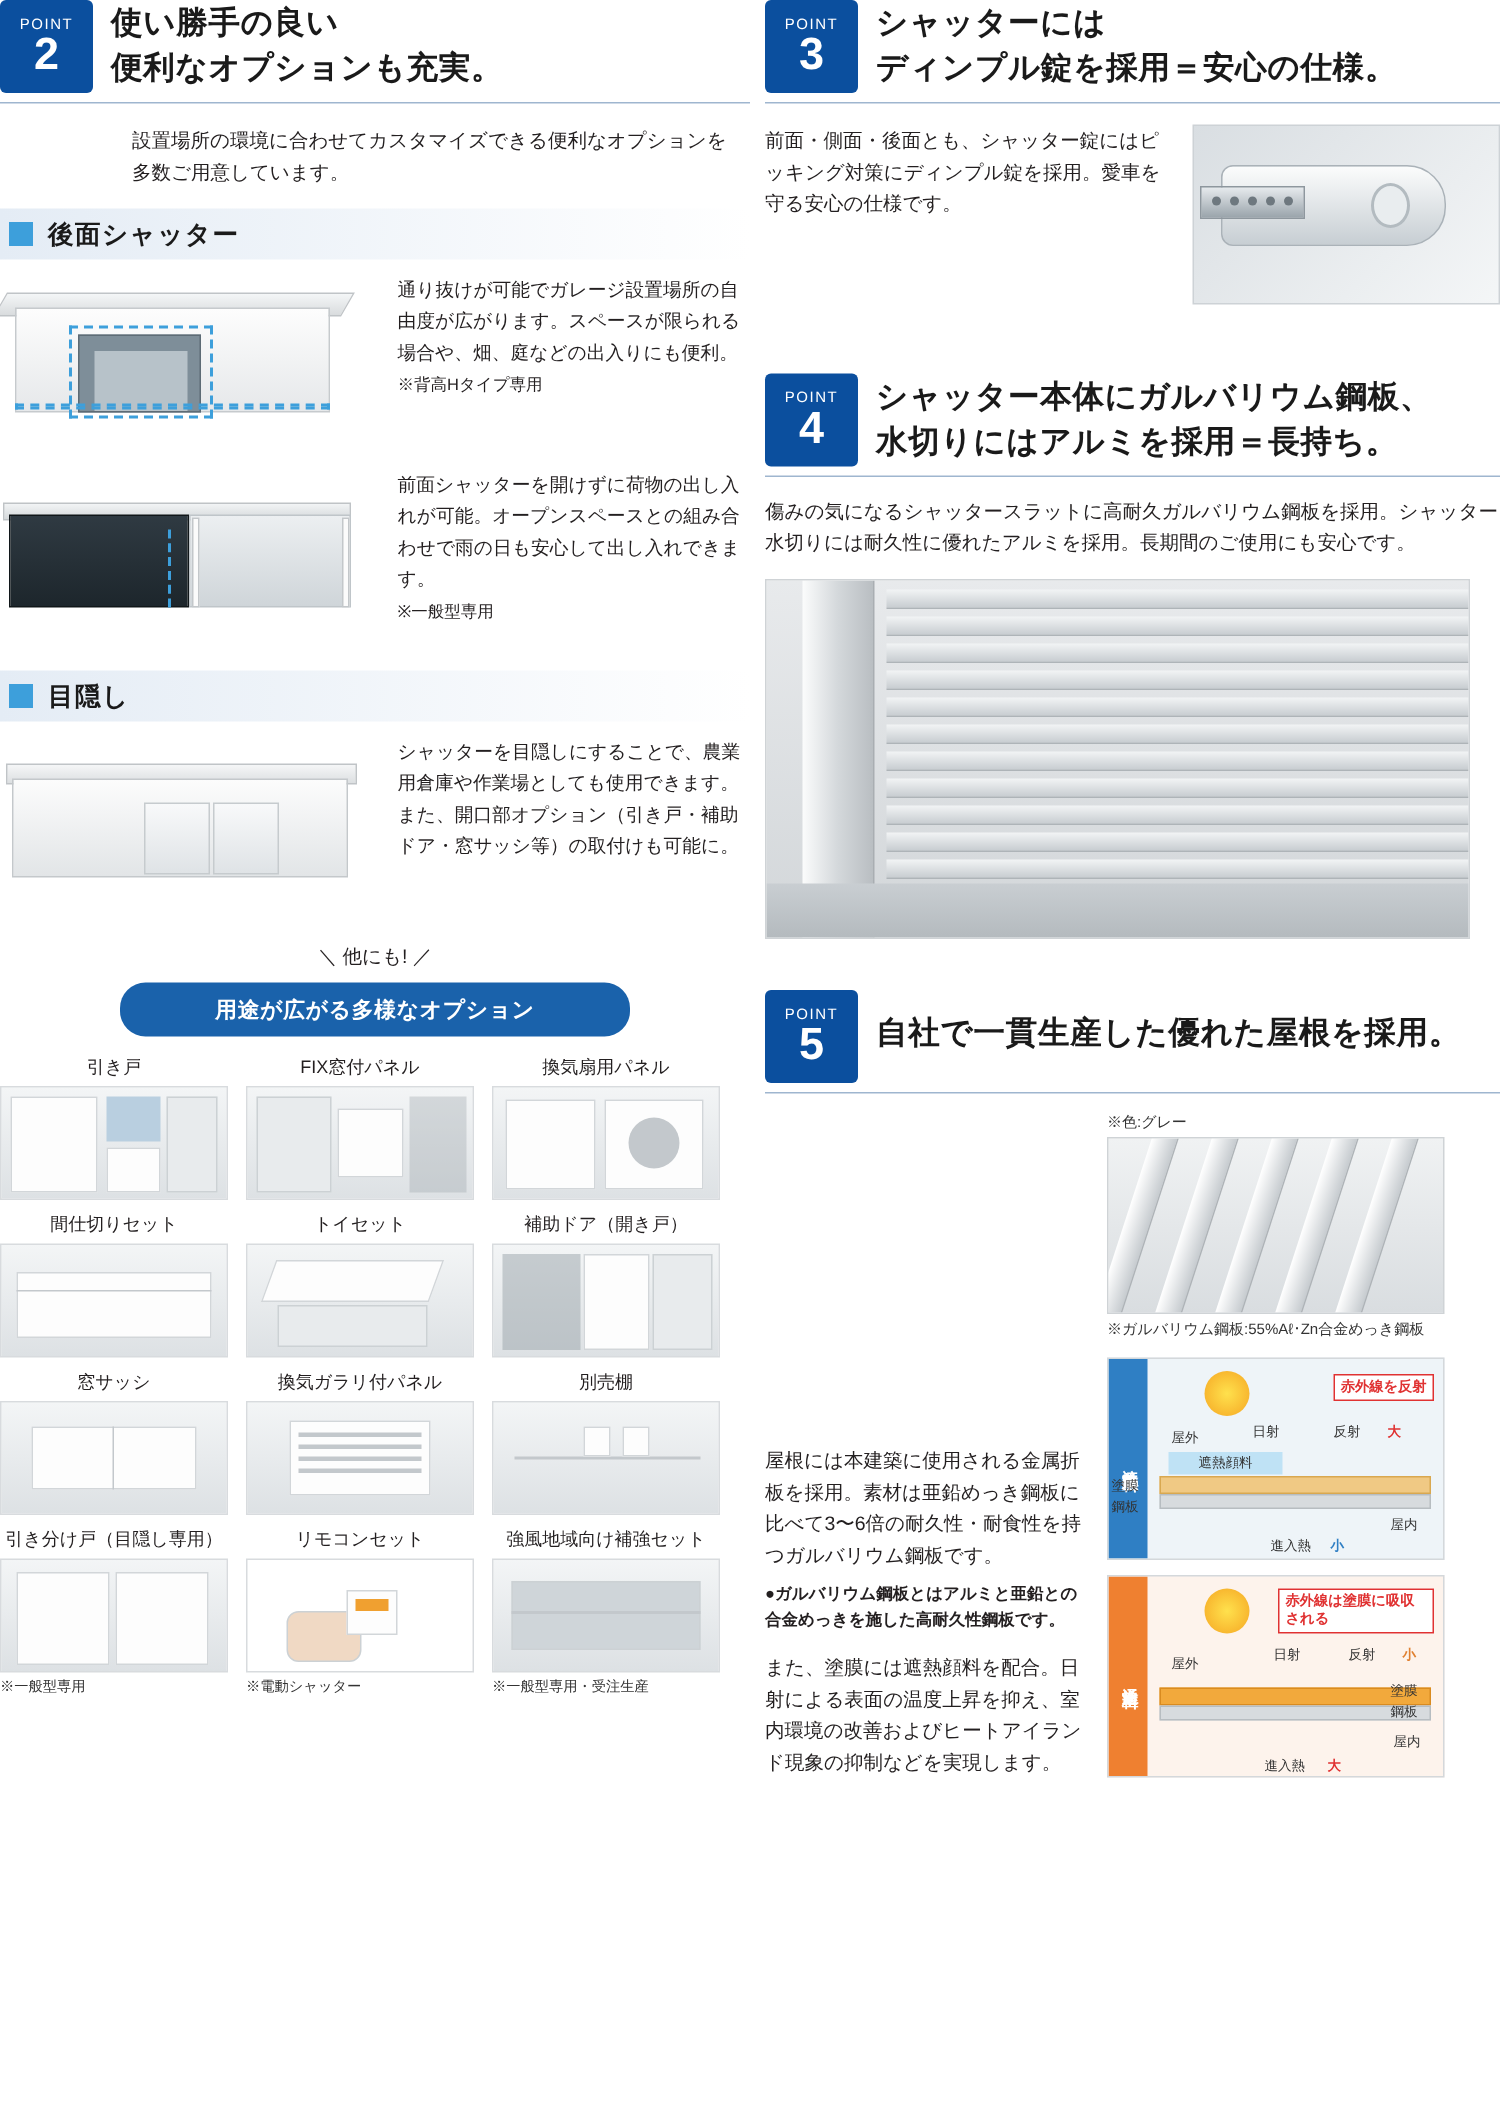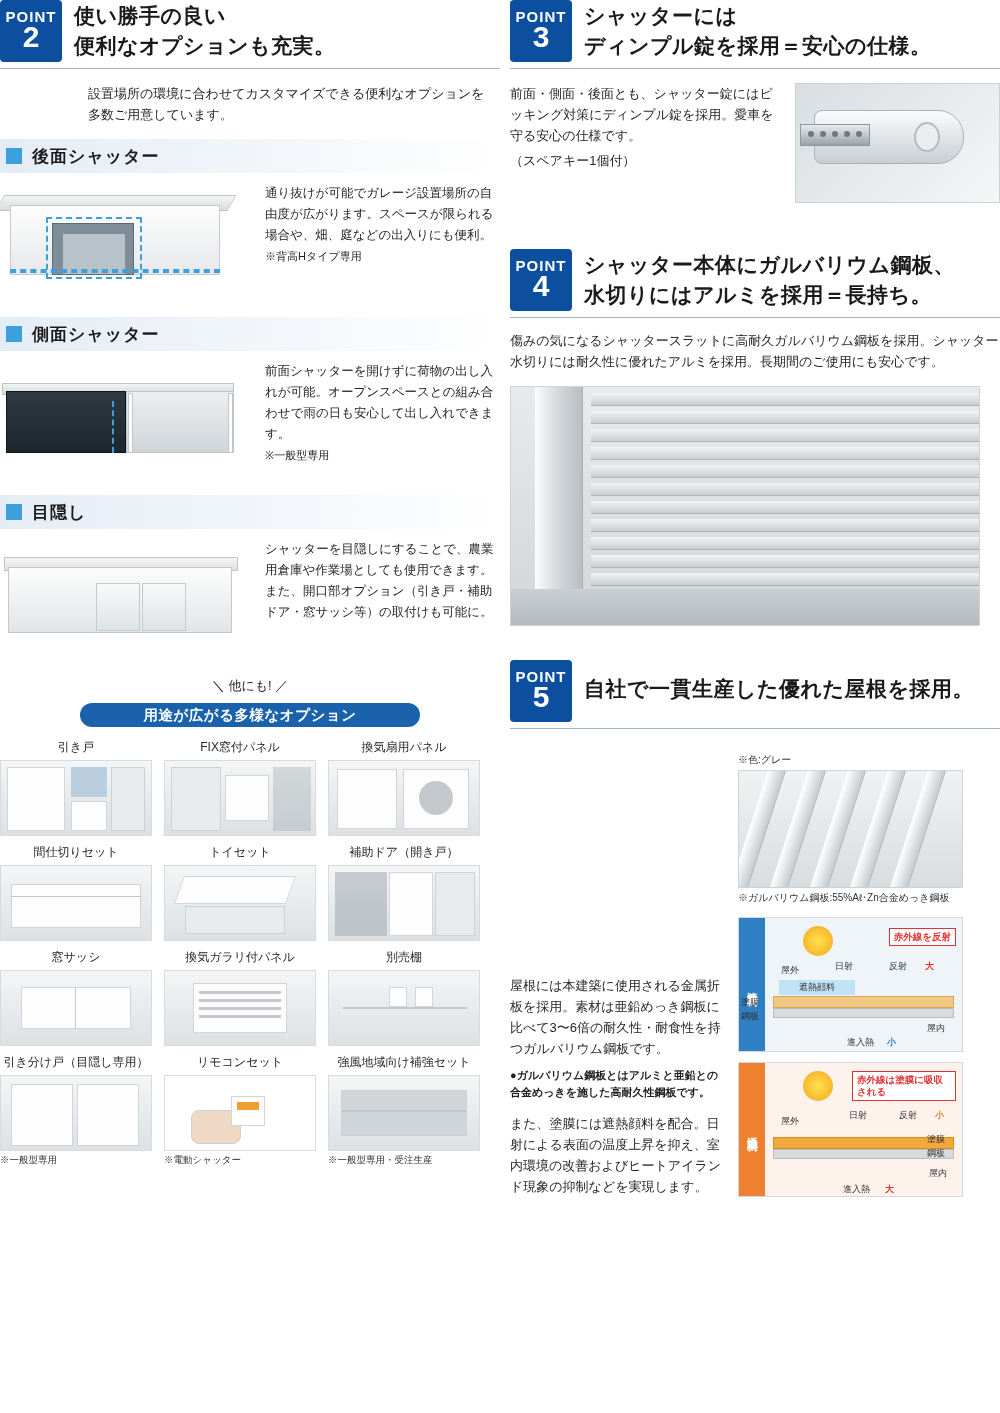--- a/index.html
+++ b/index.html
@@ -15,21 +15,21 @@
   .col-left { position:absolute; left:0; top:0; width:500px; height:1413px; }
   .col-right { position:absolute; left:510px; top:0; width:490px; height:1413px; }
 
   
   .point-head { display:flex; align-items:flex-start; }
   .point-badge {
     width:62px; height:62px; background:#0b4f9e; color:#fff;
     border-radius:4px; display:flex; flex-direction:column;
     align-items:center; justify-content:center; flex:0 0 62px;
   }
-  .point-badge .pw { font-size:15px; letter-spacing:1px; line-height:12px; font-weight:bold; }
+  .point-badge .pw { font-size:10px; letter-spacing:1px; line-height:12px; font-weight:normal; }
   .point-badge .pn { font-size:30px; line-height:28px; font-weight:bold; }
   .point-title {
     margin-left:12px; font-size:21px; font-weight:bold; color:#1a1a1a;
     line-height:30px; letter-spacing:0.5px; padding-top:1px;
   }
   .point-title .tl { display:block; }
   .rule { border:0; border-top:1px solid #9fb6cf; margin:6px 0 0 0; }
 
   
   .para { font-size:13px; line-height:21px; color:#231f20; }
@@ -75,21 +75,21 @@
   .gc-box { position:absolute; left:8px; top:28px; width:224px; height:66px;
             background:linear-gradient(to bottom,#fcfcfc,#e2e5e7); border:1px solid #c4c8cb;}
   .gc-roof { position:absolute; left:4px; top:18px; width:234px; height:14px;
              background:linear-gradient(to bottom,#f5f6f7,#dcdfe1); border:1px solid #c0c4c7;}
   .gc-door { position:absolute; top:44px; width:44px; height:48px;
              background:linear-gradient(to bottom,#f8f9fa,#dfe3e6); border:1px solid #c6cbce;}
 
   
   .more-line { text-align:center; font-size:13px; margin-top:18px; color:#231f20; }
   .opt-banner {
-    margin:8px auto 0 auto; width:340px; height:24px; border-radius:17px;
+    margin:8px auto 0 auto; width:340px; height:36px; border-radius:17px;
     background:#1a62ab; color:#fff; font-size:14.5px; font-weight:bold;
     display:flex; align-items:center; justify-content:center; letter-spacing:.5px;
   }
   .opt-grid { margin-top:12px; display:grid; grid-template-columns:repeat(3,152px); gap:8px 12px; }
   .opt-cell .oc-label { text-align:center; font-size:12px; margin-bottom:4px; }
   .opt-cell .oc-img { width:152px; height:76px; border:1px solid #d8dbde; overflow:hidden; position:relative;
                       background:linear-gradient(to bottom,#f3f5f6,#dde1e4); }
   .oc-note { font-size:9.5px; margin-top:3px; color:#333; }
 
   
@@ -182,24 +182,20 @@
           <div class="ga-dash" style="left:46px; top:34px; width:96px; height:62px;"></div>
           <div class="ga-dash" style="left:10px; top:86px; width:210px; height:0;"></div>
         </div>
       </div>
       <div class="cap">
         <span>通り抜けが可能でガレージ設置場所の自由度が広がります。スペースが限られる場合や、畑、庭などの出入りにも便利。</span><br>
         <span class="small">※背高Hタイプ専用</span>
       </div>
     </div>
 
-    <div class="sect-bar">
-      <span class="sq"></span>
-      <span class="lbl">側面シャッター</span>
-    </div>
     <div class="figrow">
       <div class="fig">
         <div class="ill">
           <div class="gb-roof"></div>
           <div class="gb-main"></div>
           <div class="gb-open"></div>
           <div class="gb-post" style="left:128px; top:32px; height:60px;"></div>
           <div class="gb-post" style="left:228px; top:32px; height:60px;"></div>
           <div class="ga-dash" style="left:112px; top:40px; width:0; height:52px; border-width:0 0 0 2px;"></div>
         </div>
@@ -353,21 +349,20 @@
       <div class="point-title">
         <span class="tl">シャッターには</span>
         <span class="tl">ディンプル錠を採用＝安心の仕様。</span>
       </div>
     </div>
     <hr class="rule">
 
     <div style="display:flex; margin-top:14px;">
       <div style="flex:1; padding-right:10px;">
         <div class="para">前面・側面・後面とも、シャッター錠にはピッキング対策にディンプル錠を採用。愛車を守る安心の仕様です。</div>
-        <div class="para" style="margin-top:4px;">（スペアキー1個付）</div>
       </div>
       <div class="key-photo">
         <div class="key-body"></div>
         <div class="key-hole"></div>
         <div class="key-blade"></div>
         <div class="key-dots">
           <i style="left:0"></i>
             <i style="left:12px"></i>
             <i style="left:24px"></i>
           <i style="left:36px"></i>
@@ -414,21 +409,21 @@
       <div class="point-title" style="padding-top:14px;">自社で一貫生産した優れた屋根を採用。</div>
     </div>
     <hr class="rule">
 
     <div style="display:flex; margin-top:12px;align-items:flex-end;">
       <div style="width:228px; padding-right:12px;">
         <div class="para">屋根には本建築に使用される金属折板を採用。素材は亜鉛めっき鋼板に比べて3〜6倍の耐久性・耐食性を持つガルバリウム鋼板です。</div>
         <div class="small" style="margin-top:8px; font-weight:bold;">●ガルバリウム鋼板とはアルミと亜鉛との合金めっきを施した高耐久性鋼板です。</div>
         <div class="para" style="margin-top:12px;">また、塗膜には遮熱顔料を配合。日射による表面の温度上昇を抑え、室内環境の改善およびヒートアイランド現象の抑制などを実現します。</div>
       </div>
-      <div style="width:230px;margin-top:12px;">
+      <div style="width:230px;">
         <div class="note-right">※色:グレー</div>
         <div class="roof-photo" style="margin-top:3px;">
           <div class="rfold" style="left:10px;"></div>
           <div class="rfold" style="left:50px;"></div>
           <div class="rfold" style="left:90px;"></div>
           <div class="rfold" style="left:130px;"></div>
           <div class="rfold" style="left:170px;"></div>
         </div>
         <div class="note-right" style="margin-top:3px;">※ガルバリウム鋼板:55%Aℓ･Zn合金めっき鋼板</div>
 

